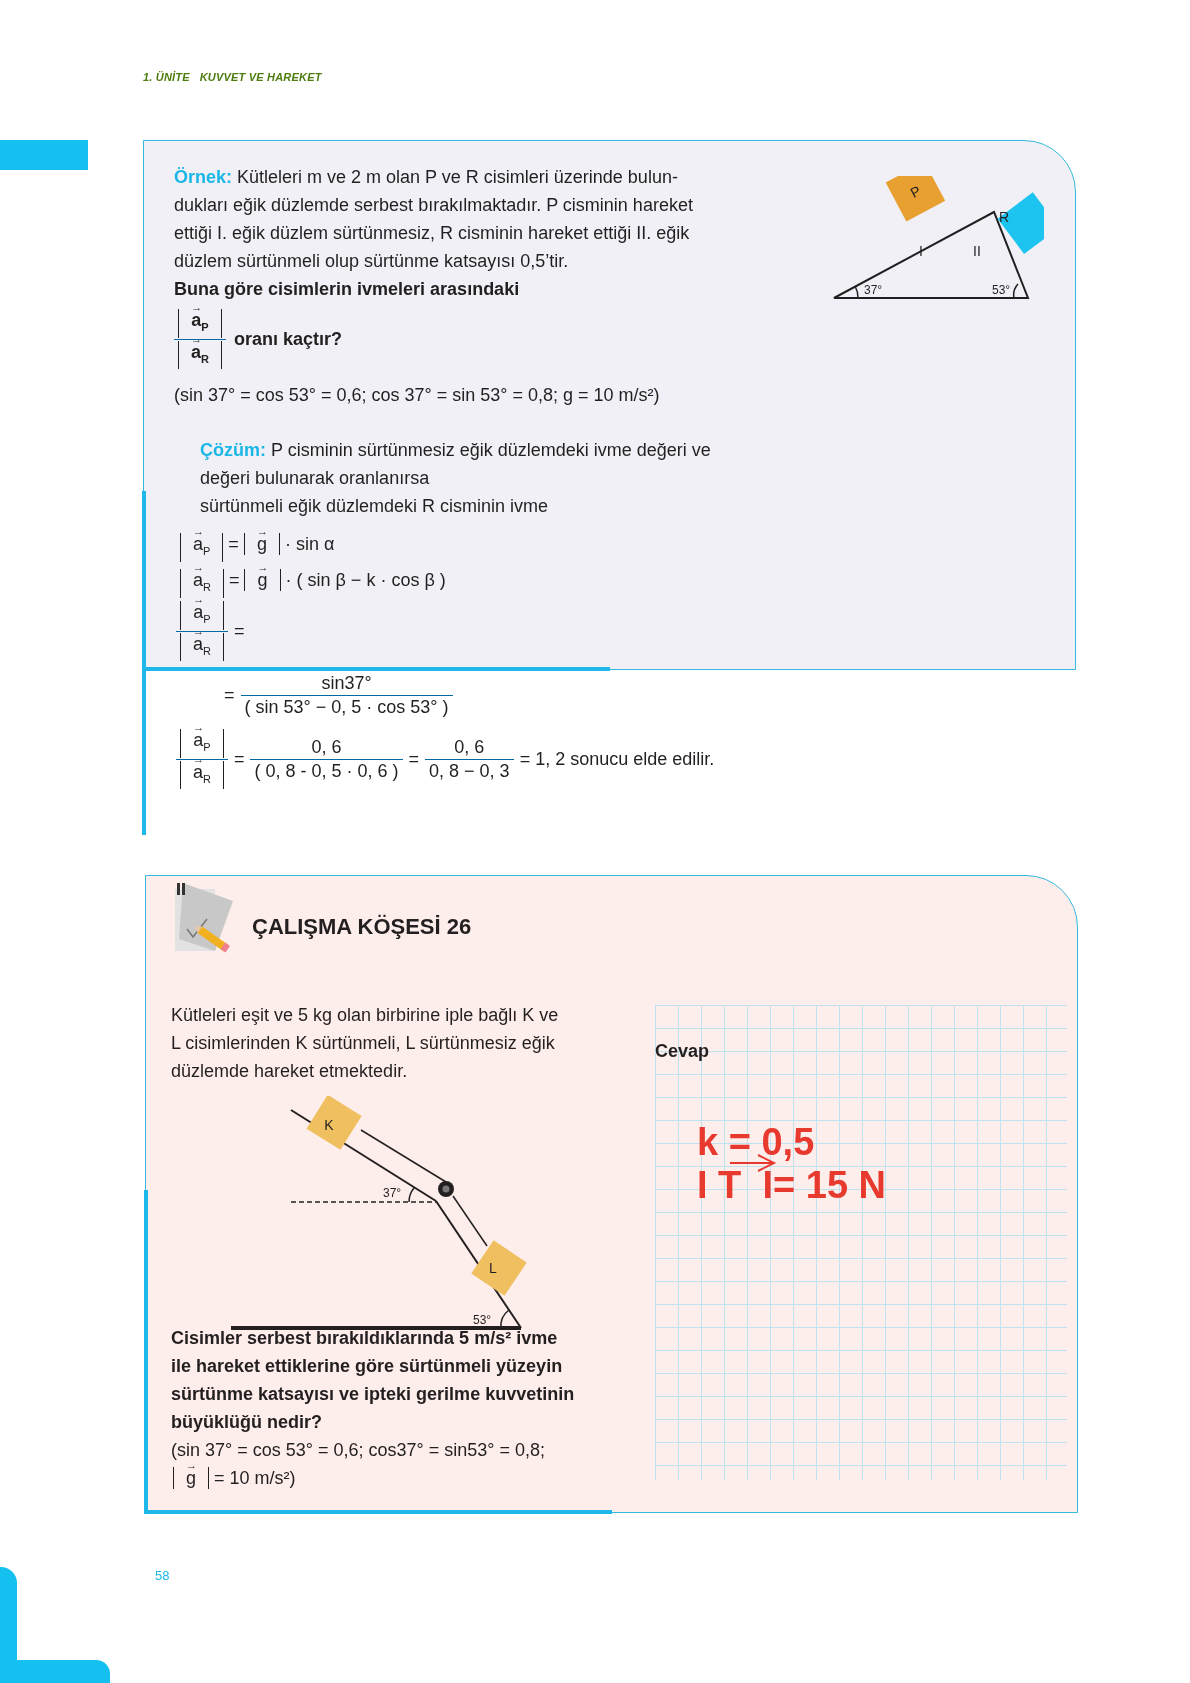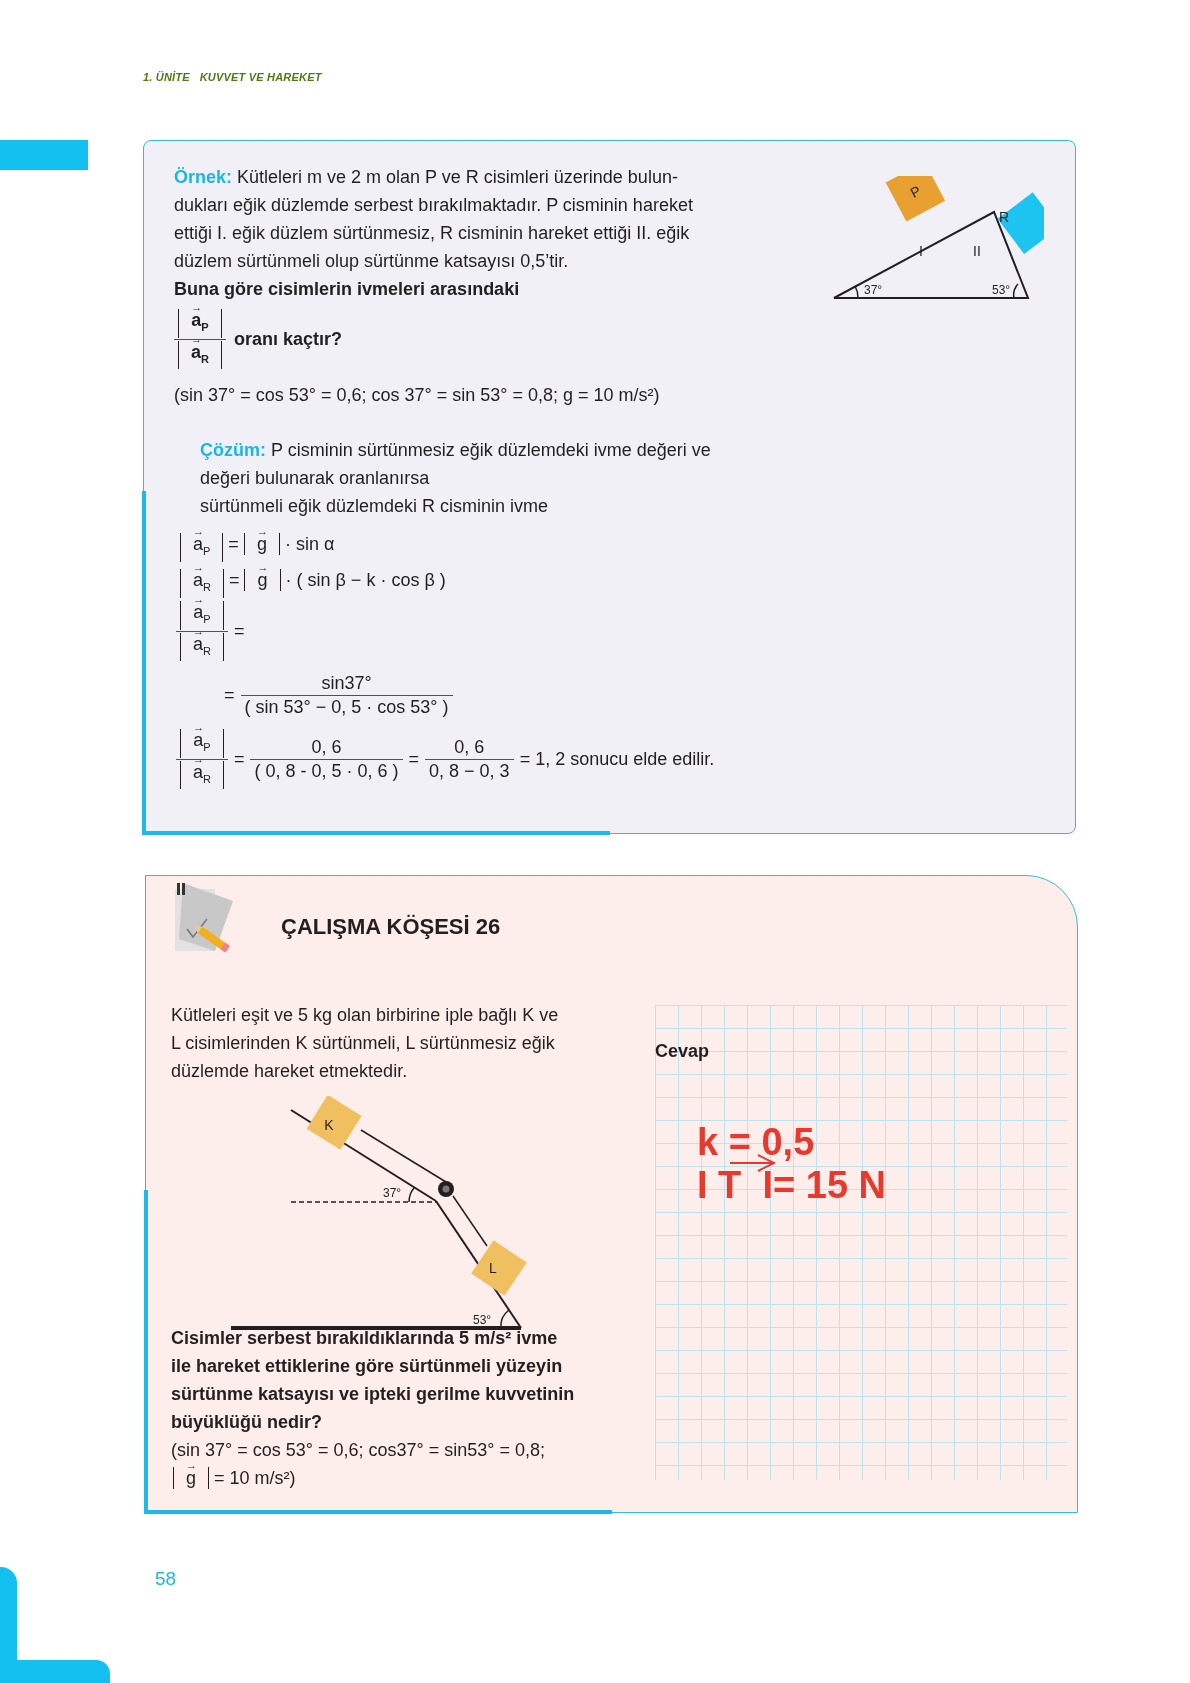--- a/index.html
+++ b/index.html
@@ -2,39 +2,39 @@
 <html><head>
 <meta charset="utf-8">
 <style>
   * { box-sizing: border-box; margin: 0; padding: 0; }
   body { width: 1190px; height: 1683px; background: #ffffff; position: relative; overflow: hidden;
          font-family: "Liberation Sans", "DejaVu Sans", sans-serif; color: #231f20; }
   .abs { position: absolute; }
   .header { left: 143px; top: 71px; font-size: 11px; font-style: italic; color: #4d7c0f; letter-spacing: 0.2px; white-space: pre; font-weight: bold; }
   .tab { left: 0; top: 140px; width: 88px; height: 30px; background: #13c0f0; }
   .box { position: absolute; border: 1.5px solid #35b9de; border-top-right-radius: 52px; }
-  .box1 { left: 143px; top: 140px; width: 933px; height: 694px; background: #f0f0f6; border-radius: 8px; }
+  .box1 { left: 143px; top: 140px; width: 933px; height: 530px; background: #f0f0f6; }
   .box2 { left: 145px; top: 875px; width: 933px; height: 638px; background: #fdeeec; }
   .accent-left { position: absolute; left: -2px; width: 4px; background: #1fb8ea; }
   .accent-bottom { position: absolute; bottom: -2px; left: -2px; height: 4px; background: #1fb8ea; }
   .p { font-size: 18px; line-height: 28px; }
   .b { font-weight: bold; }
   .cyan { color: #1ab7e6; font-weight: bold; }
   .math { font-size: 18px; }
   .frac { display: inline-flex; flex-direction: column; align-items: center; vertical-align: middle; }
   .frac .num { padding: 0 4px 1px; }
   .frac .den { border-top: 1px solid #0369a1; padding: 1px 4px 0; }
   .absv { border-left: 1.6px solid #231f20; border-right: 1.6px solid #231f20; padding: 0 12px; display: inline-block; line-height: 22px; position: relative; }
   .vec { position: relative; display: inline-block; }
   .vec::before { content: "\2192"; position: absolute; top: -13px; left: 0; font-size: 11px; }
   sub { font-size: 11px; }
   .grid { position: absolute; left: 655px; top: 1005px; width: 412px; height: 475px;
     background-image: linear-gradient(to right, #bfe3ee 1px, transparent 1px), linear-gradient(to bottom, #bfe3ee 1px, transparent 1px);
     background-size: 23px 23px; }
-  .pagenum { left: 155px; top: 1568px; font-size: 19px; color: #1ab7e6; }
+  .pagenum { left: 155px; top: 1568px; font-size: 13px; color: #1ab7e6; }
   .l-vert { left: 0; top: 1567px; width: 17px; height: 116px; background: #13c0f0; border-top-right-radius: 16px; }
   .l-horz { left: 0; top: 1660px; width: 110px; height: 23px; background: #13c0f0; border-top-right-radius: 14px; }
   .red { color: #e8392f; font-weight: bold; font-size: 38px; line-height: 44px; }
 </style>
 </head>
 <body>
 
 <div class="abs header"><span>1. ÜNİTE</span>   <span>KUVVET VE HAREKET</span></div>
 
 <div class="abs tab"></div>
@@ -137,21 +137,21 @@
     <path d="M14,48 L20,56 L34,38" fill="none" stroke="#777" stroke-width="1.5"></path>
     <rect x="4" y="2" width="3" height="12" fill="#333"></rect>
     <rect x="9" y="2" width="3" height="12" fill="#333"></rect>
     <g transform="translate(40,58) rotate(35)">
         <rect x="-16" y="-4" width="32" height="8" fill="#f0b020"></rect>
         <rect x="12" y="-4" width="6" height="8" fill="#f08090"></rect>
         <polygon points="-16,-4 -22,0 -16,4" fill="#e8c8a0"></polygon>
       </g>
   </svg>
 
-  <div class="abs b" style="left:106px; top:38px; font-size:22px;margin-left:29px;">ÇALIŞMA KÖŞESİ 26</div>
+  <div class="abs b" style="left:106px; top:38px; font-size:22px;">ÇALIŞMA KÖŞESİ 26</div>
 
   <div class="abs p" style="left:25px; top:125px; width:450px;">
     <div>Kütleleri eşit ve 5 kg olan birbirine iple bağlı K ve</div>
     <div>L cisimlerinden K sürtünmeli, L sürtünmesiz eğik</div>
     <div>düzlemde hareket etmektedir.</div>
   </div>
 
   <svg class="abs" style="left:85px; top:220px;" width="340" height="240" viewBox="0 0 340 240">
     <line x1="60" y1="14" x2="205" y2="105" stroke="#231f20" stroke-width="2"></line>
     <line x1="205" y1="105" x2="290" y2="232" stroke="#231f20" stroke-width="2"></line>

